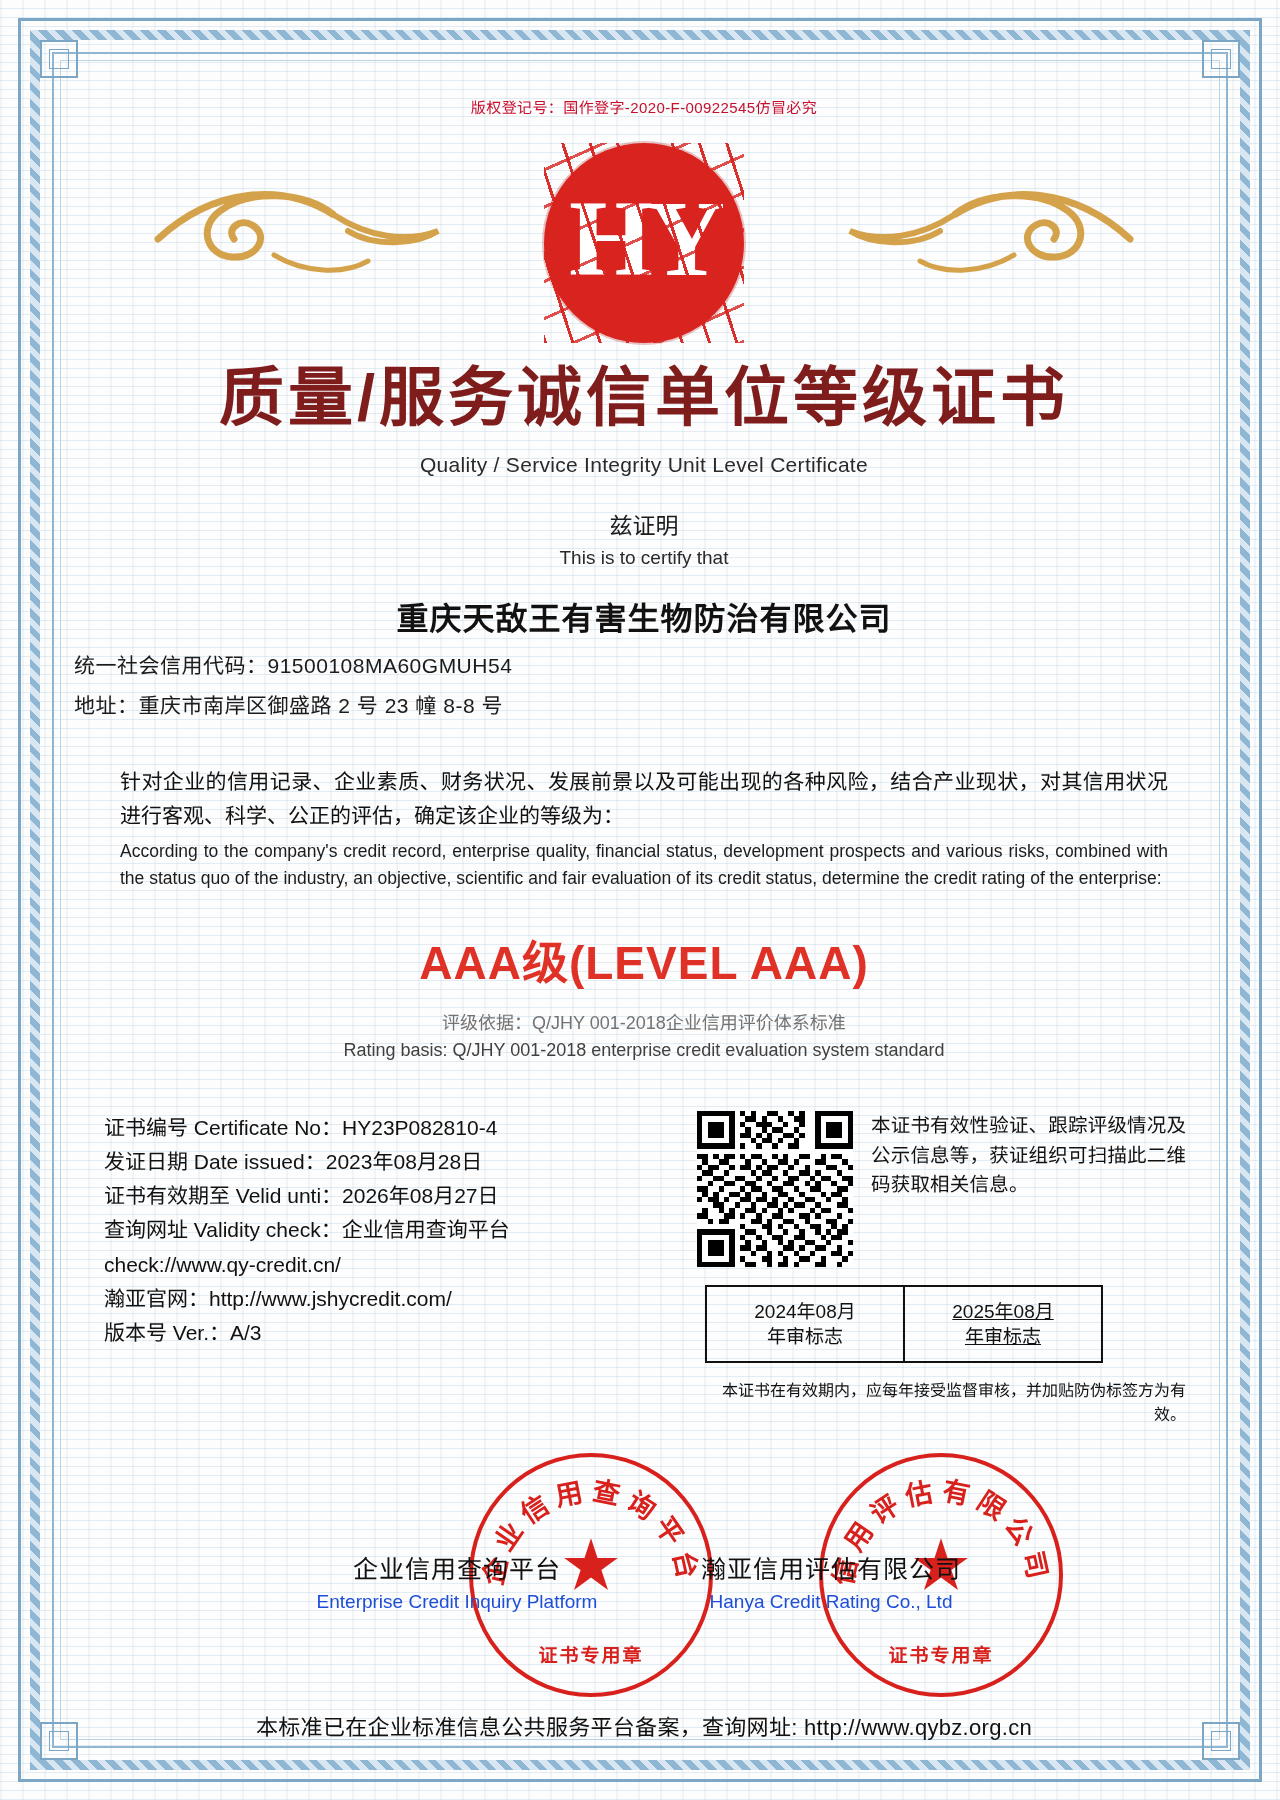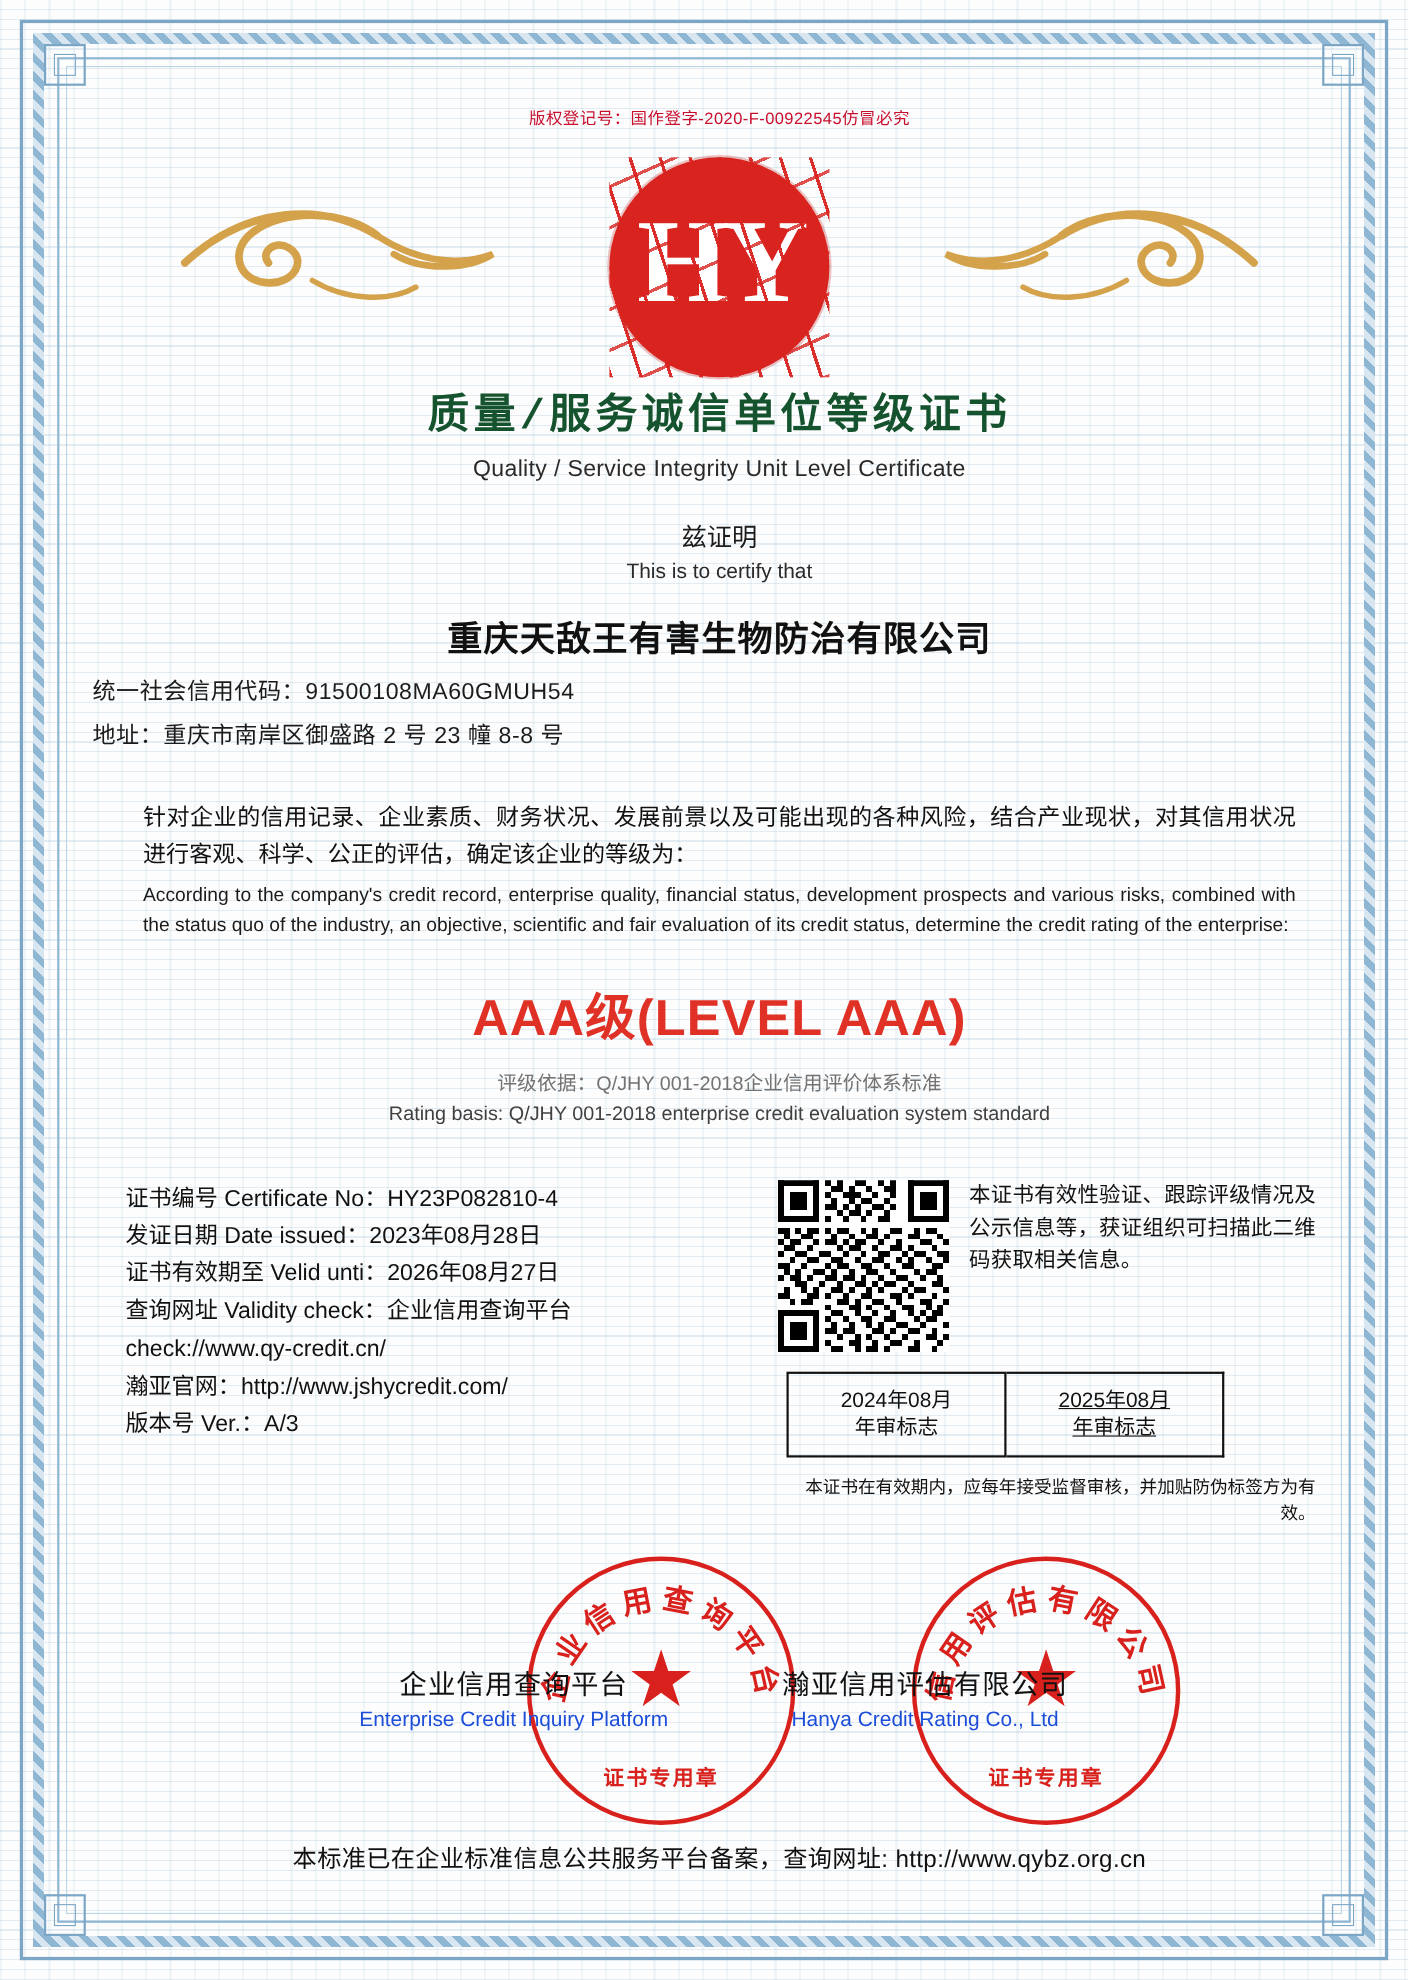--- a/index.html
+++ b/index.html
@@ -84,21 +84,21 @@
     left:7px; top:7px; right:7px; bottom:7px;
     border:1px solid #7ba6c6;
   }
   .corner.tl { left: 40px;  top: 40px; }
   .corner.tr { right: 40px; top: 40px; }
   .corner.bl { left: 40px;  bottom: 40px; }
   .corner.br { right: 40px; bottom: 40px; }
 
   .content {
     position: absolute;
-    left: 84px; top: 70px;
+    left: 74px; top: 70px;
     width: 1140px;
     height: 1660px;
   }
 
   
   .copyright {
     text-align: center;
     font-size: 15px;
     color: #c8102e;
     letter-spacing: .4px;
@@ -149,26 +149,26 @@
     left:0; top:0; right:0; bottom:0;
     background:
       repeating-linear-gradient(72deg, rgba(217,35,31,.95) 0 3px, rgba(217,35,31,0) 3px 26px),
       repeating-linear-gradient(-24deg, rgba(217,35,31,.8) 0 3px, rgba(217,35,31,0) 3px 34px);
     pointer-events:none;
   }
 
   
   .title-cn {
     text-align: center;
-    font-size: 38px;
+    font-size: 65px;
     font-weight: bold;
-    color: #14532d;
+    color: #7f1d1d;
     letter-spacing: 4px;
     margin-top: 10px;
-    font-family: Liberation Mono, monospace;
+    font-family: Liberation Sans, sans-serif;
   }
   .title-en {
     text-align: center;
     font-size: 21px;
     color: #2a2a2a;
     margin-top: 14px;
     letter-spacing: .3px;
   }
   .certify-cn {
     text-align: center;

